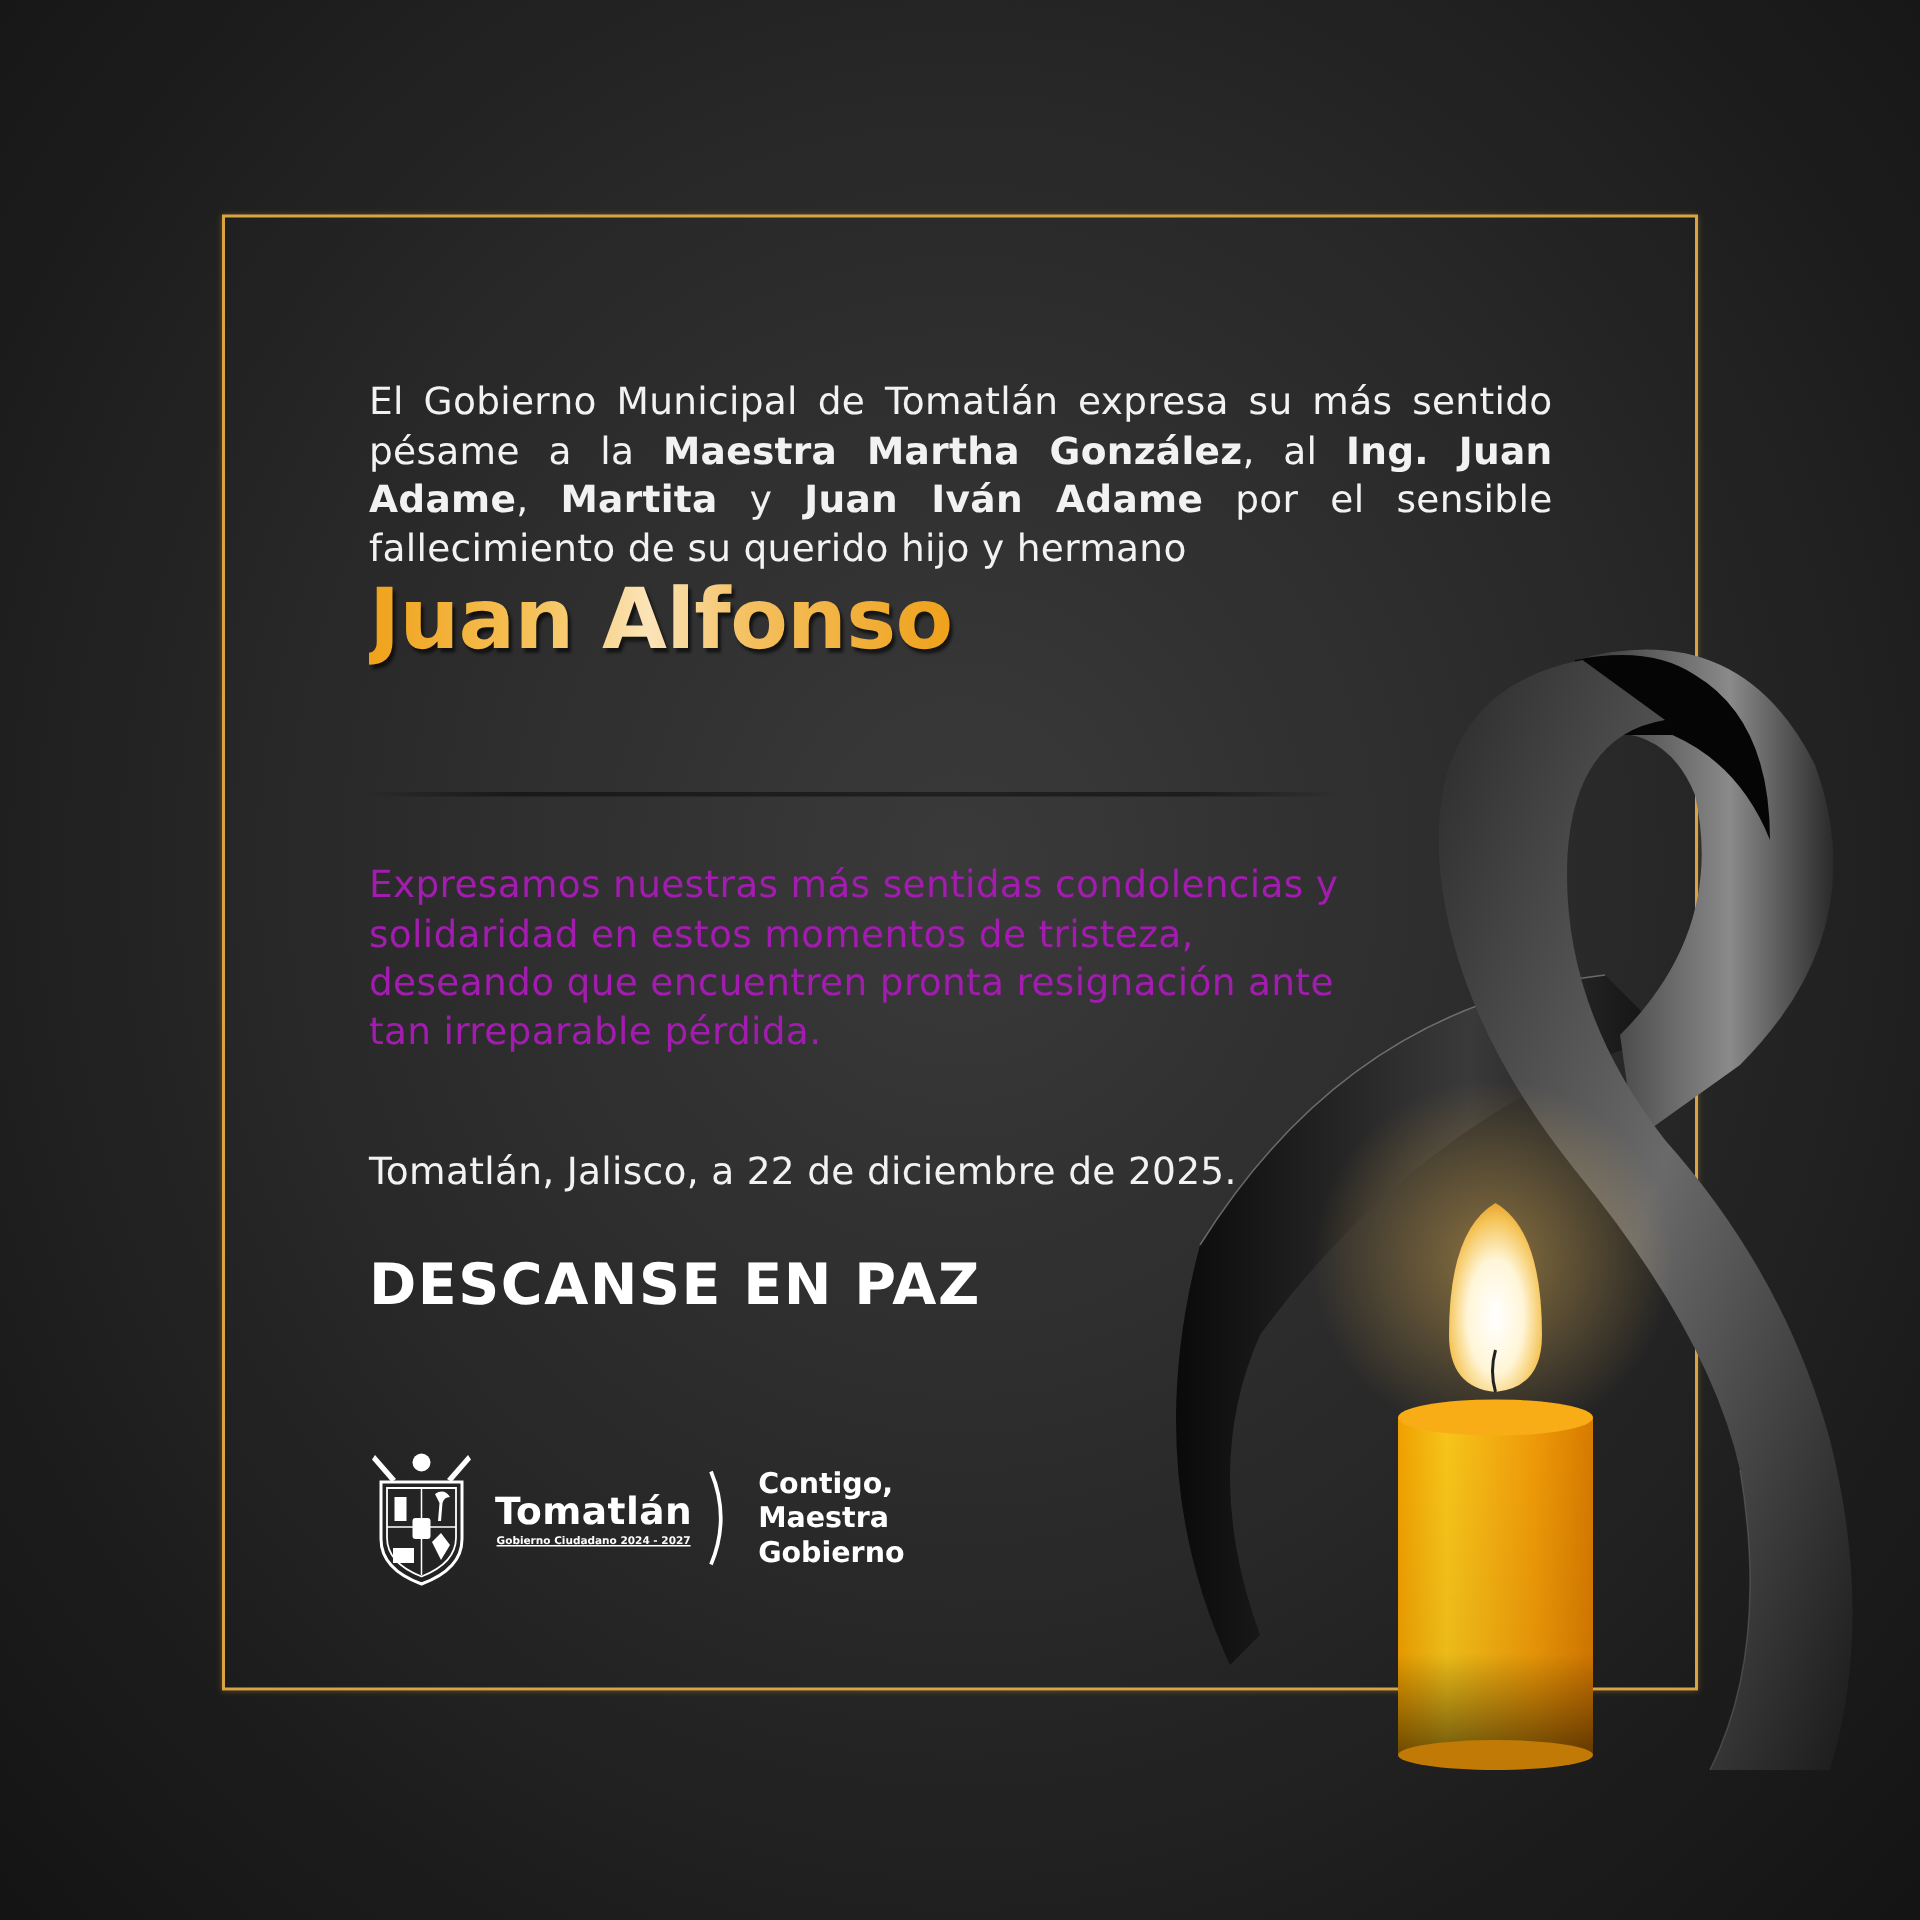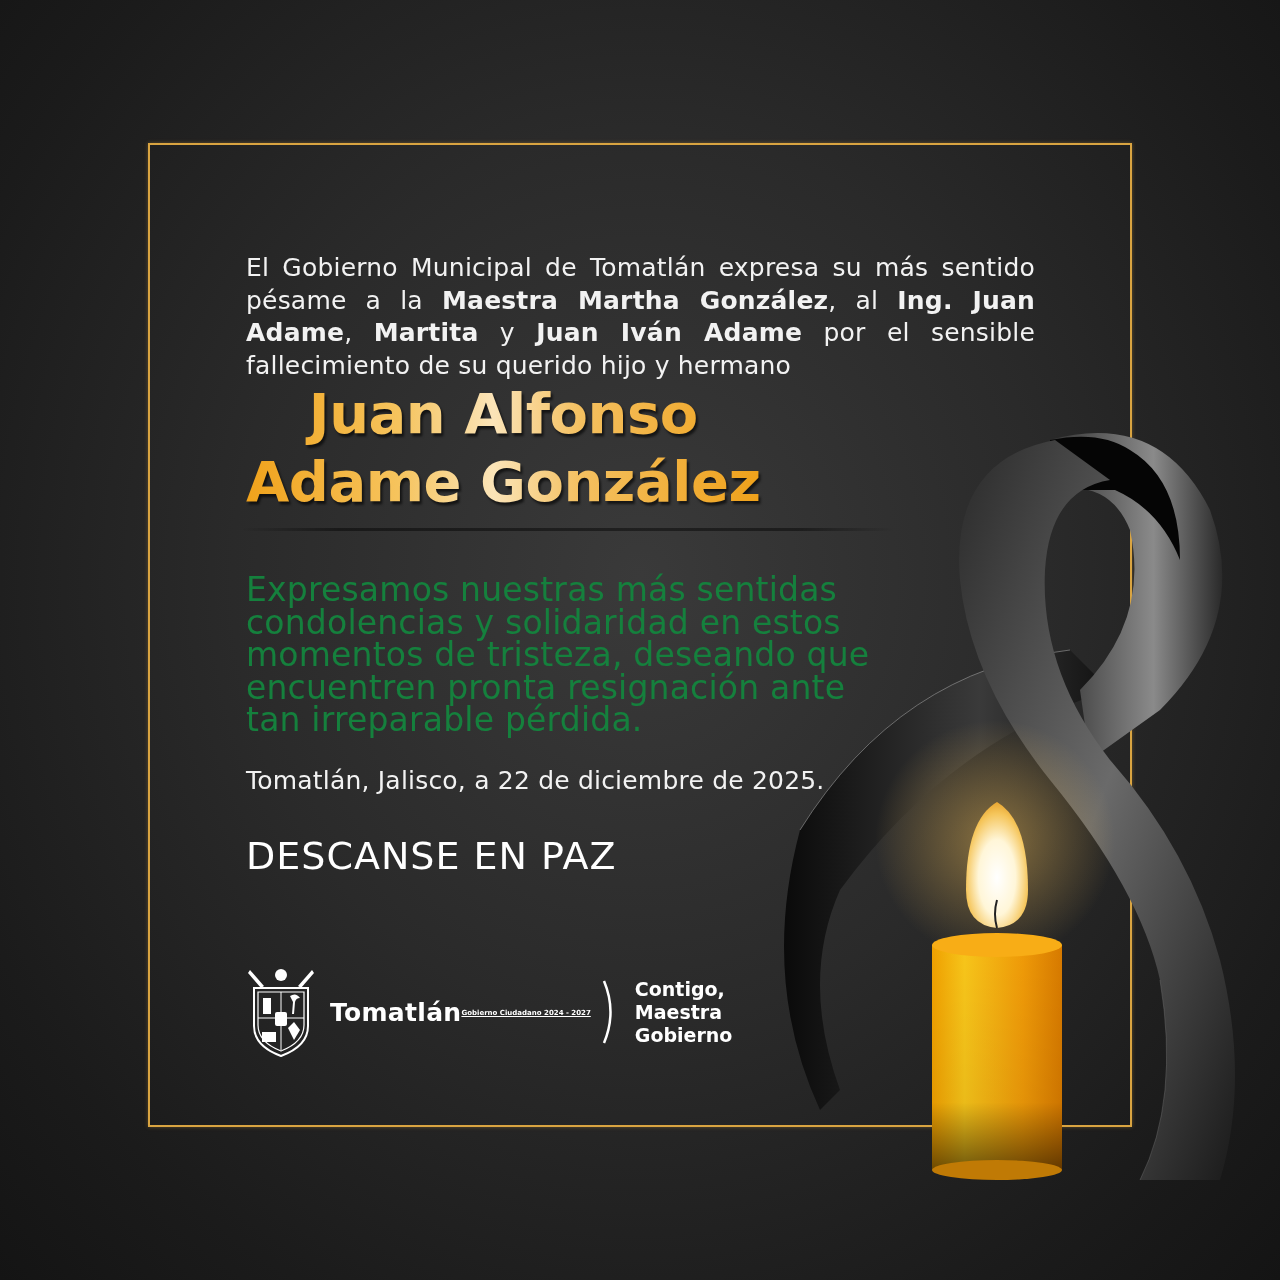--- a/index.html
+++ b/index.html
@@ -28,51 +28,50 @@
     -webkit-background-clip: text; background-clip: text; color: transparent;
     filter: drop-shadow(2px 3px 1px rgba(0,0,0,0.6));
     text-align: center;
   }
   .divider {
     position: absolute; left: 240px; top: 528px; width: 655px; height: 3px;
     background: linear-gradient(90deg, rgba(0,0,0,0) 0%, rgba(0,0,0,0.45) 15%, rgba(0,0,0,0.45) 85%, rgba(0,0,0,0) 100%);
   }
   .condolences {
     position: absolute; left: 246px; top: 574px; width: 660px;
-    color: #15803d; font-size: 33px; line-height: 32.5px; letter-spacing: 0.2px;
+    color: #a21caf; font-size: 25px; line-height: 32.5px; letter-spacing: 0.2px;
   }
   .place-date {
     position: absolute; left: 246px; top: 765px;
     color: #f2f2f2; font-size: 25px; line-height: 32px; letter-spacing: 0.2px;
   }
   .rip {
     position: absolute; left: 246px; top: 834px;
-    color: #ffffff; font-size: 38px; font-weight: normal; letter-spacing: 1px;
+    color: #ffffff; font-size: 38px; font-weight: bold; letter-spacing: 1px;
   }
   .logo-row { position: absolute; left: 246px; top: 962px; height: 100px; display: flex; align-items: center; }
   .crest { width: 70px; height: 92px; }
-  .brand { margin-left: 14px; display: flex; flex-direction: row; align-items: center; }
+  .brand { margin-left: 14px; display: flex; flex-direction: column; align-items: center; }
   .brand-name { color: #fff; font-weight: bold; font-size: 25px; letter-spacing: 0.3px; }
   .brand-sub { color: #fff; font-size: 7px; font-weight: bold; margin-top: 1px; text-decoration: underline; }
   .chev { margin-left: 10px; width: 20px; height: 66px; }
   .slogan { margin-left: 14px; color: #fff; font-size: 19px; line-height: 23px; }
   .slogan .l1 { font-weight: bold; }
   .slogan .l2, .slogan .l3 { font-weight: bold; }
   .art { position: absolute; left: 780px; top: 420px; width: 480px; height: 780px; }
 </style>
 </head>
 <body>
 
 <div class="frame"></div>
 
 <div class="intro"><span>El Gobierno Municipal de Tomatlán expresa su más sentido pésame a la </span><b>Maestra Martha González</b><span>, al </span><b>Ing. Juan Adame</b><span>, </span><b>Martita</b><span> y </span><b>Juan Iván Adame</b><span> por el sensible fallecimiento de su querido hijo y  hermano</span></div>
 
 <div class="name">
   <div>Juan Alfonso</div>
-  <div>Adame González</div>
 </div>
 
 <div class="divider"></div>
 
 <div class="condolences">Expresamos nuestras más sentidas condolencias y solidaridad en estos momentos de tristeza, deseando que encuentren pronta resignación ante tan irreparable pérdida.</div>
 
 <div class="place-date">Tomatlán, Jalisco, a 22 de diciembre de 2025.</div>
 
 <div class="rip">DESCANSE EN PAZ</div>
 

